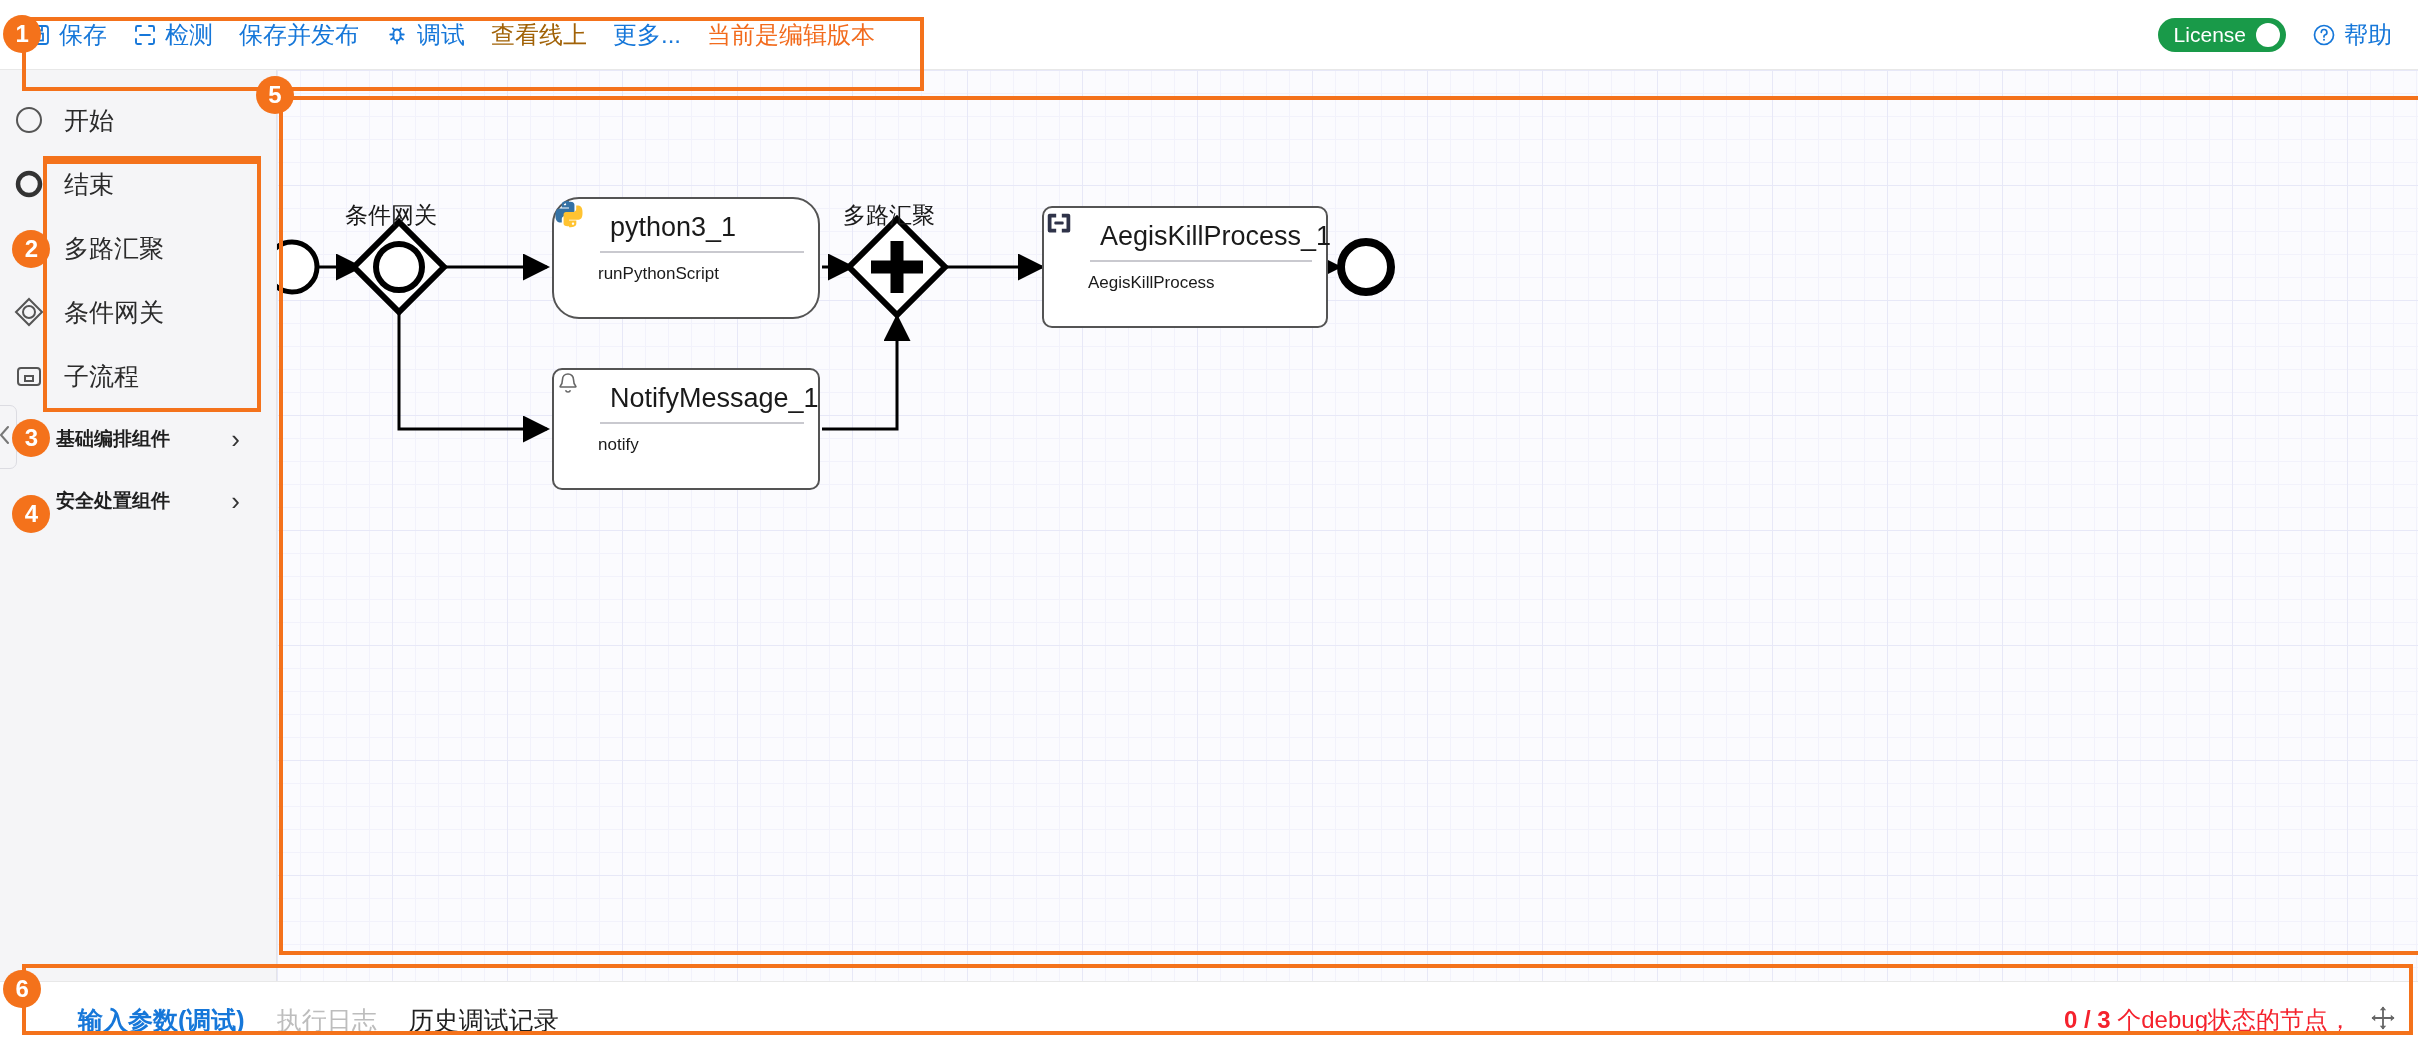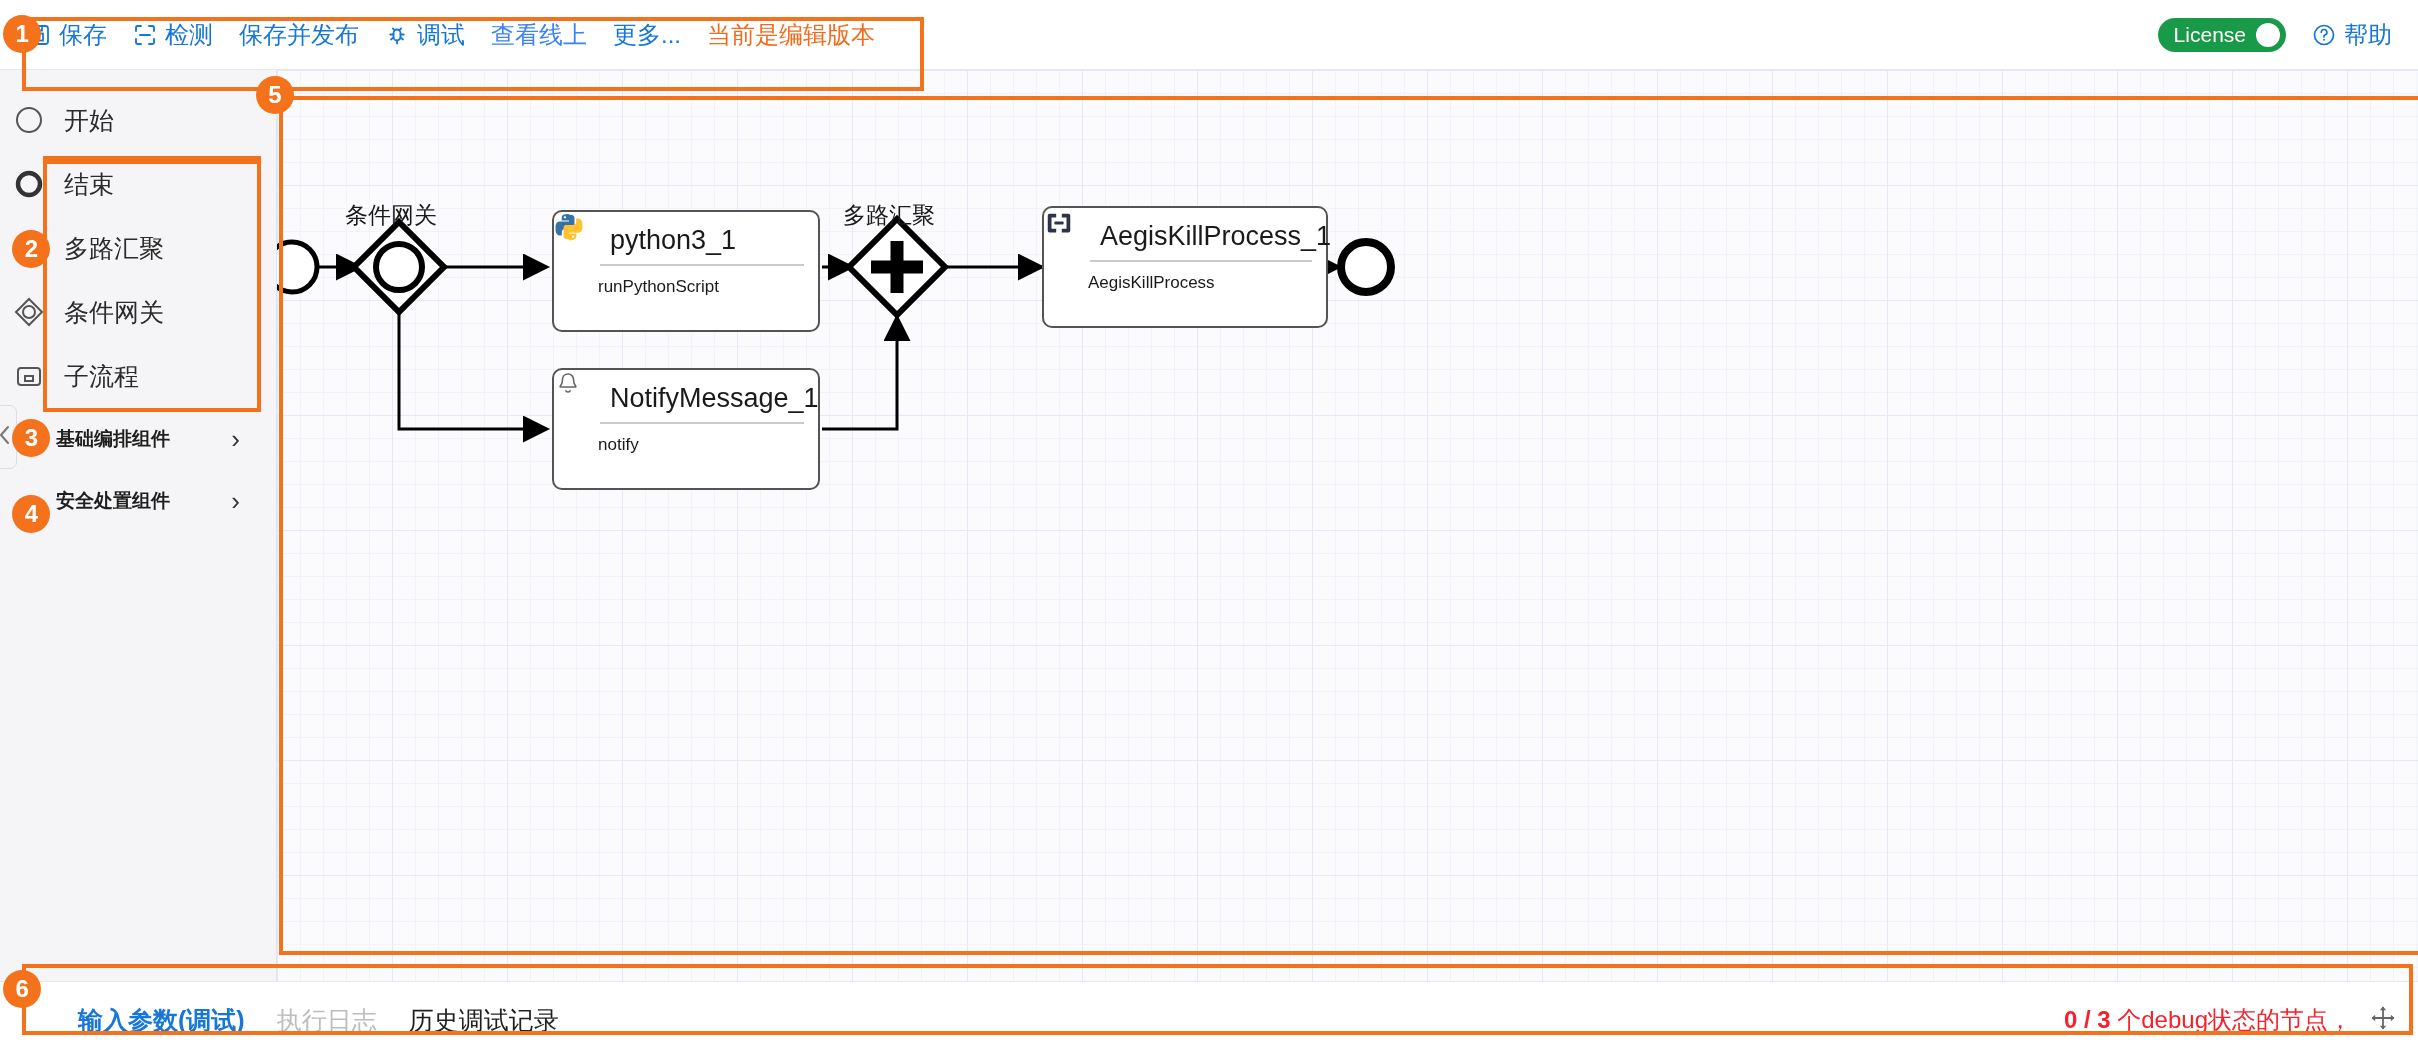--- a/index.html
+++ b/index.html
@@ -15,21 +15,21 @@
     position: absolute; left: 0; top: 0; width: 2418px; height: 70px;
     background: #ffffff; display: flex; align-items: center;
     border-bottom: 1px solid #e8e8e8;
   }
   .tb-left { display: flex; align-items: center; padding-left: 27px; gap: 0px; }
   .tb-item {
     display: flex; align-items: center; gap: 8px;
     font-size: 24px; color: #1677d9; margin-right: 26px; white-space: nowrap;
     cursor: pointer;
   }
-  .tb-item.gray { color: #3b82f6; }
+  .tb-item.gray { color: #a16207; }
   .tb-item.orange { color: #f26b1d; margin-right: 0; }
   .tb-icon { display:inline-flex; align-items:center; justify-content:center; width:24px; height:24px; }
   .tb-right {
     margin-left: auto; display: flex; align-items: center; gap: 26px; padding-right: 26px;
   }
   .license-pill {
     display: flex; align-items: center; gap: 10px;
     background: #199a49; border-radius: 18px; padding: 4px 6px 4px 16px; height: 34px;
     cursor: pointer;
   }
@@ -299,21 +299,21 @@
       <circle cx="1089" cy="197" r="25" fill="#fff" stroke="#000" stroke-width="8"></circle>
     </svg>
 
     <svg width="120" height="120" style="position:absolute;left:-45px;top:137px;">
       <circle cx="60" cy="60" r="25" fill="#fff" stroke="#000" stroke-width="5"></circle>
     </svg>
 
     <div class="gw-label" style="left:68px; top:130px;">条件网关</div>
     <div class="gw-label" style="left:566px; top:130px;">多路汇聚</div>
 
-    <div class="node" style="left:275px; top:140px;">
+    <div class="node" style="left:275px; top:127px;border-radius:27px;">
       <div class="n-top">
         <span class="n-icon">
           <svg width="30" height="30" viewBox="0 0 32 32">
             <path d="M15.9 2c-2.6 0-4.6.3-5.9 1-1.2.6-1.8 1.6-1.8 3v3h7.8v1H5.9c-1.5 0-2.8.9-3.5 2.3-.8 1.6-.8 3.3-.8 5.2 0 1.8.1 3.4.8 5 .7 1.5 2 2.5 3.5 2.5h2.4v-3.7c0-1.7 1.5-3.2 3.2-3.2h7.7c1.5 0 2.6-1.2 2.6-2.6V6c0-1.4-1.2-2.5-2.6-2.8-1-.2-2.1-.2-3.3-.2zm-4.2 2.4c.7 0 1.3.6 1.3 1.3s-.6 1.3-1.3 1.3-1.3-.6-1.3-1.3.6-1.3 1.3-1.3z" fill="#3572A5"></path>
             <path d="M16.1 30c2.6 0 4.6-.3 5.9-1 1.2-.6 1.8-1.6 1.8-3v-3h-7.8v-1h10.1c1.5 0 2.8-.9 3.5-2.3.8-1.6.8-3.3.8-5.2 0-1.8-.1-3.4-.8-5-.7-1.5-2-2.5-3.5-2.5h-2.4v3.7c0 1.7-1.5 3.2-3.2 3.2h-7.7c-1.5 0-2.6 1.2-2.6 2.6V26c0 1.4 1.2 2.5 2.6 2.8 1 .2 2.1.2 3.3.2zm4.2-2.4c-.7 0-1.3-.6-1.3-1.3s.6-1.3 1.3-1.3 1.3.6 1.3 1.3-.6 1.3-1.3 1.3z" fill="#FFC331"></path>
           </svg>
         </span>
         <span class="n-title">python3_1</span>
       </div>
       <div class="n-rule"></div>

